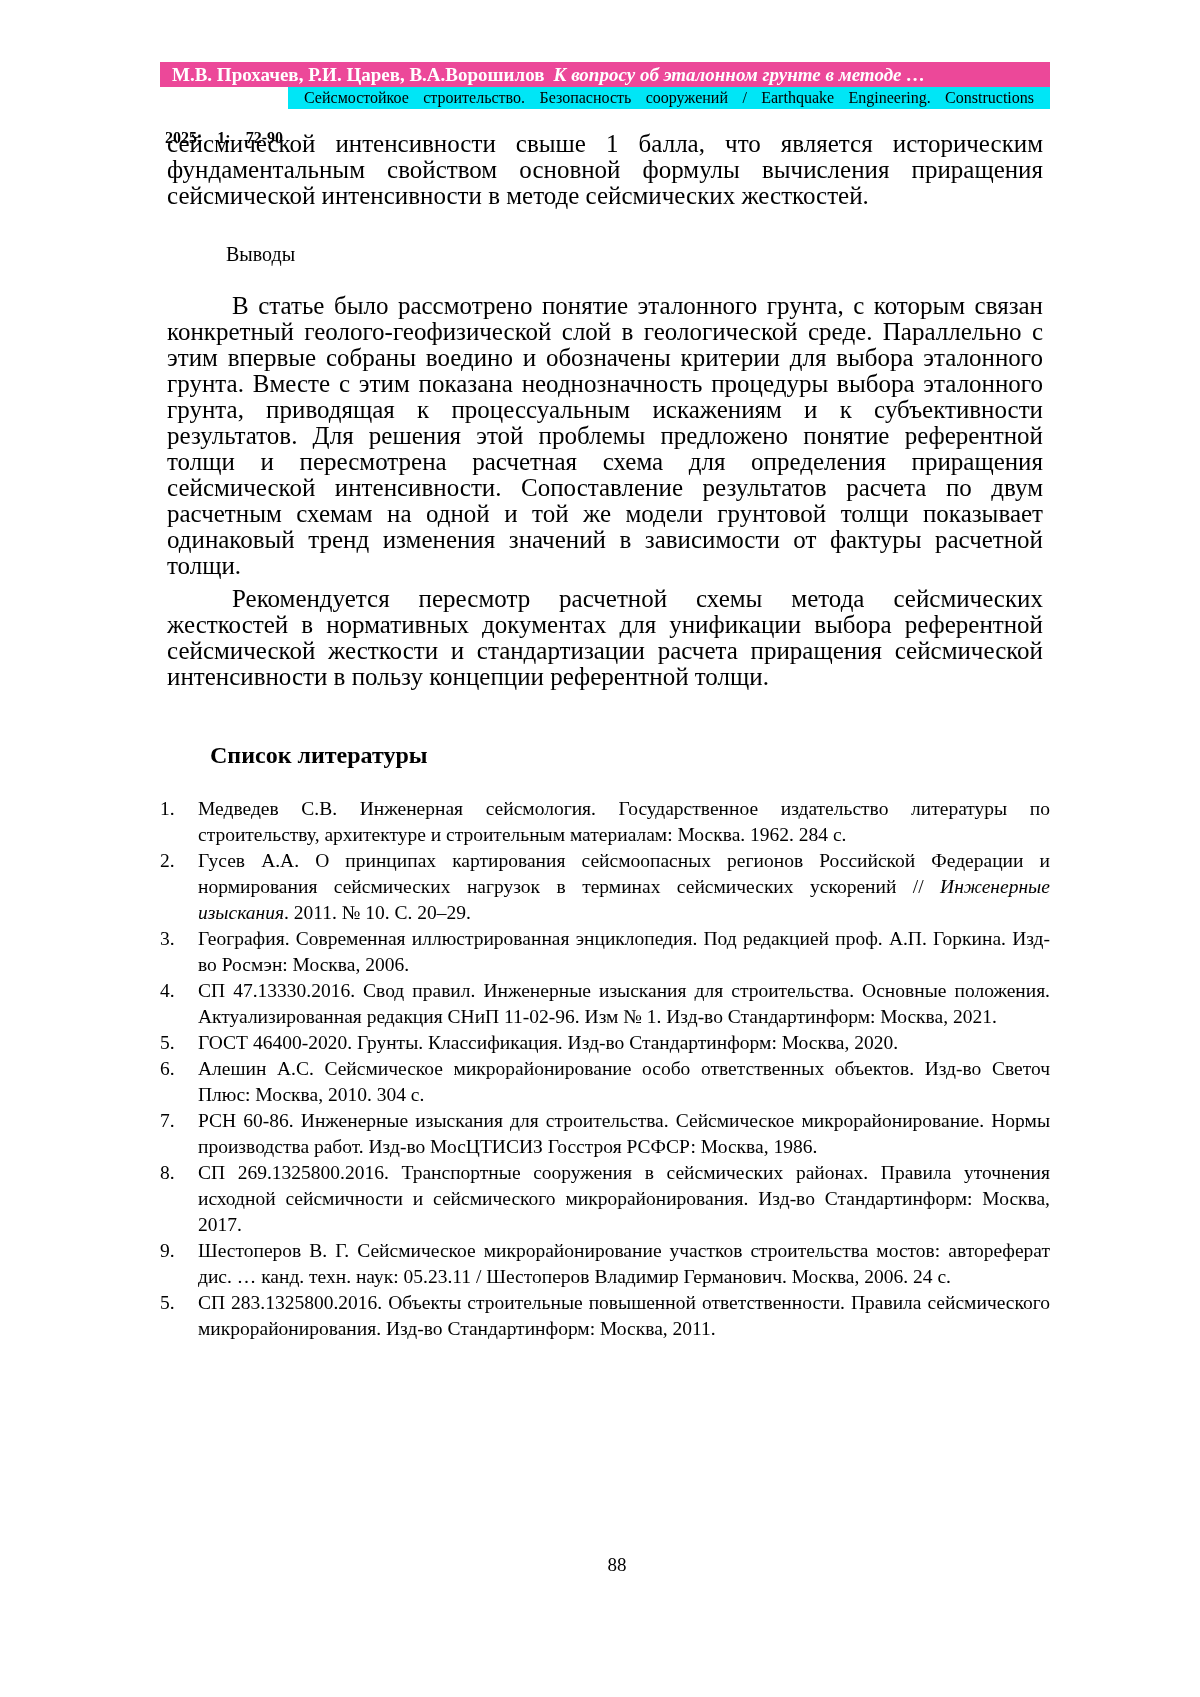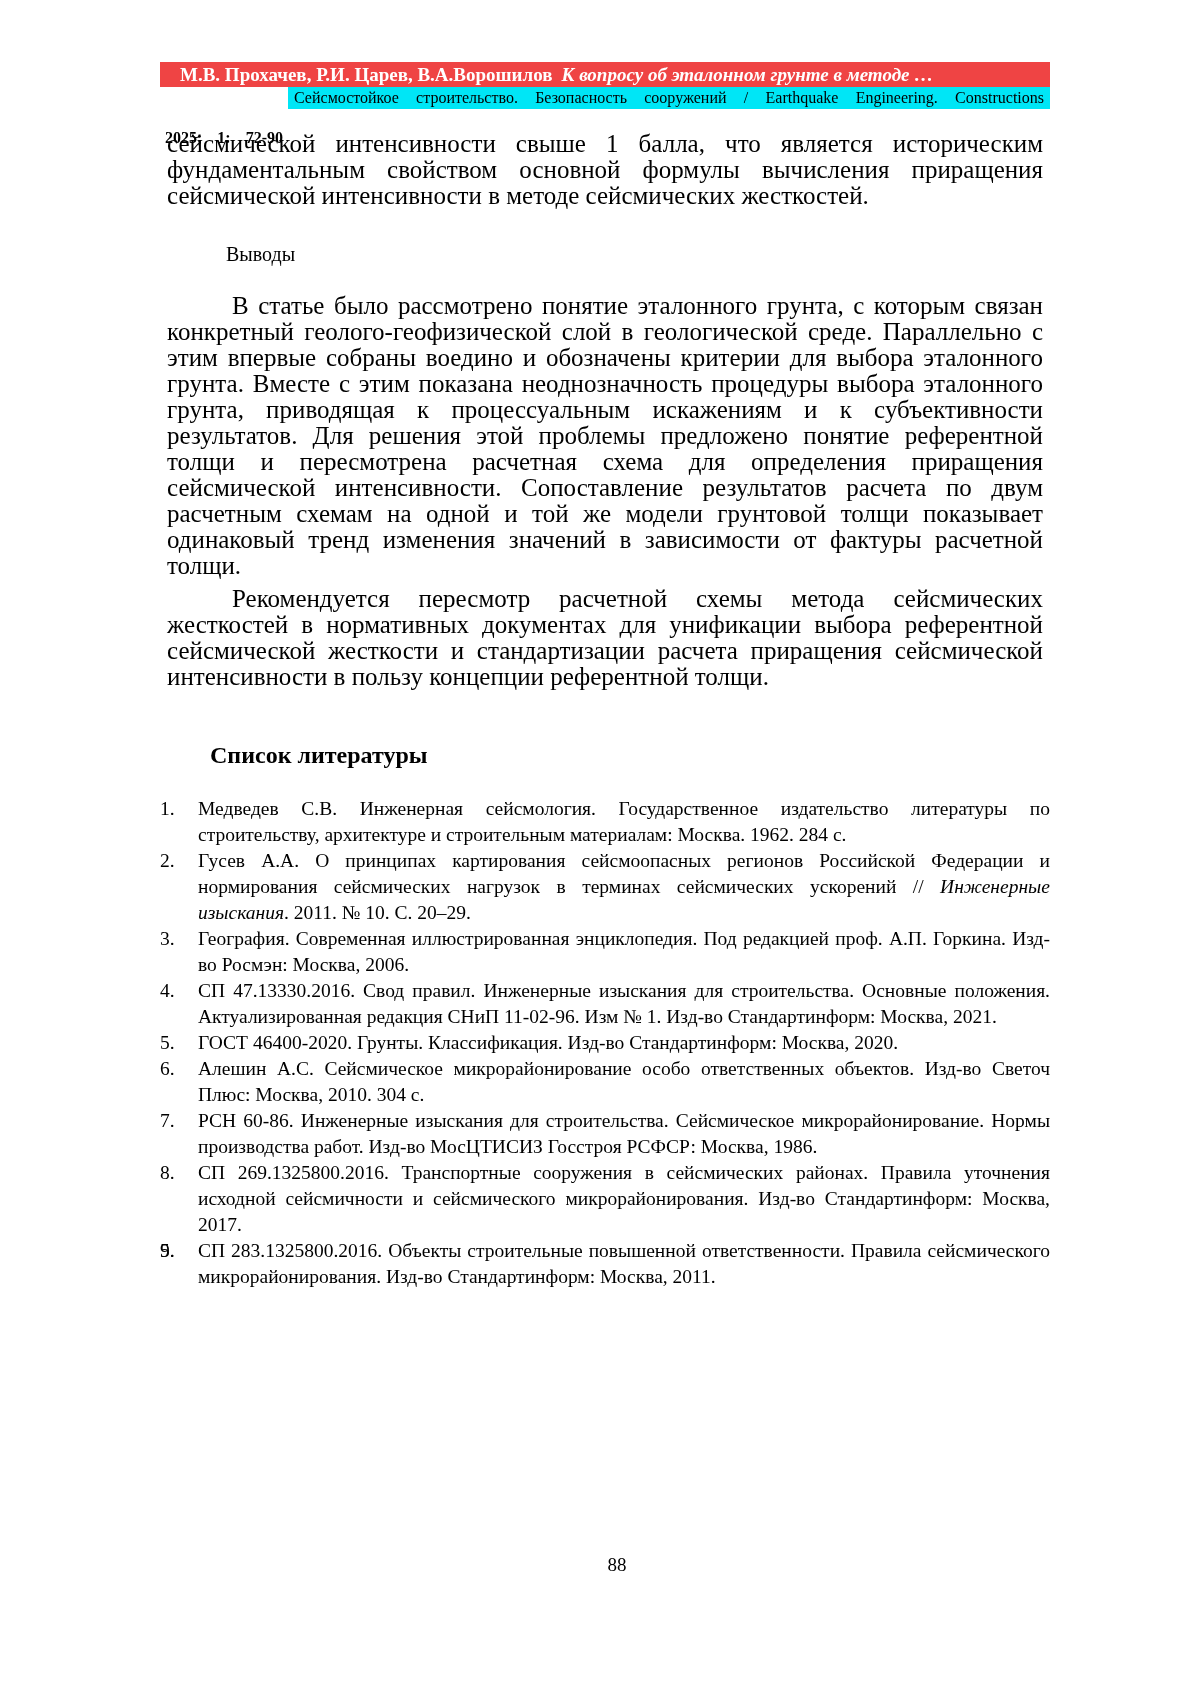--- a/index.html
+++ b/index.html
@@ -22,27 +22,27 @@
   }
   .content-col {
     position: absolute;
     left: 160px;
     top: 62px;
     width: 890px;
   }
 
   
   .hdr-title-row {
-    background: #ef4444;
+    background: #ec4899;
     color: #ffffff;
     font-weight: bold;
     font-size: 19px;
     line-height: 25px;
     height: 25px;
-    padding: 0 20px;
+    padding: 0 12px;
     display: flex;
     align-items: center;
     white-space: nowrap;
     overflow: hidden;
     box-sizing: border-box;
   }
   .hdr-authors { font-style: normal; margin-right: 9px; }
   .hdr-article-title { font-style: italic; }
   .hdr-meta-row {
     display: flex;
@@ -57,21 +57,21 @@
     flex: 0 0 128px;
     display: flex;
     justify-content: space-between;
     padding: 0 5px;
     box-sizing: border-box;
     margin-top: 40px;
   }
   .hdr-journal-cell {
     background: #00e6f6;
     flex: 1;
-    padding: 0 6px;
+    padding: 0 16px;
     text-align: justify;
     text-align-last: justify;
     white-space: nowrap;
     overflow: hidden;
     box-sizing: border-box;
   }
 
   
   .bodytext {
     font-size: 25px;
@@ -175,21 +175,21 @@
       <li>
         <span class="ref-num">6.</span><span>Алешин А.С. Сейсмическое микрорайонирование особо ответственных объектов. Изд-во Светоч Плюс: Москва, 2010. 304 с.</span><span class="ref-it"></span><span></span>
       </li>
       <li>
         <span class="ref-num">7.</span><span>РСН 60-86. Инженерные изыскания для строительства. Сейсмическое микрорайонирование. Нормы производства работ. Изд-во МосЦТИСИЗ Госстроя РСФСР: Москва, 1986.</span><span class="ref-it"></span><span></span>
       </li>
       <li>
         <span class="ref-num">8.</span><span>СП 269.1325800.2016. Транспортные сооружения в сейсмических районах. Правила уточнения исходной сейсмичности и сейсмического микрорайонирования. Изд-во Стандартинформ: Москва, 2017.</span><span class="ref-it"></span><span></span>
       </li>
       <li>
-        <span class="ref-num">9.</span><span class="ref-it"></span><span></span>
+        <span class="ref-num">9.</span><span>Шестоперов В. Г. Сейсмическое микрорайонирование участков строительства мостов: автореферат дис. … канд. техн. наук: 05.23.11 / Шестоперов Владимир Германович. Москва, 2006. 24 с.</span><span class="ref-it"></span><span></span>
       </li>
       <li>
         <span class="ref-num">5.</span><span>СП 283.1325800.2016. Объекты строительные повышенной ответственности. Правила сейсмического микрорайонирования. Изд-во Стандартинформ: Москва, 2011.</span><span class="ref-it"></span><span></span>
       </li>
     </ol>
   </div>
 
   <div class="page-number">88</div>
 </div>
 

